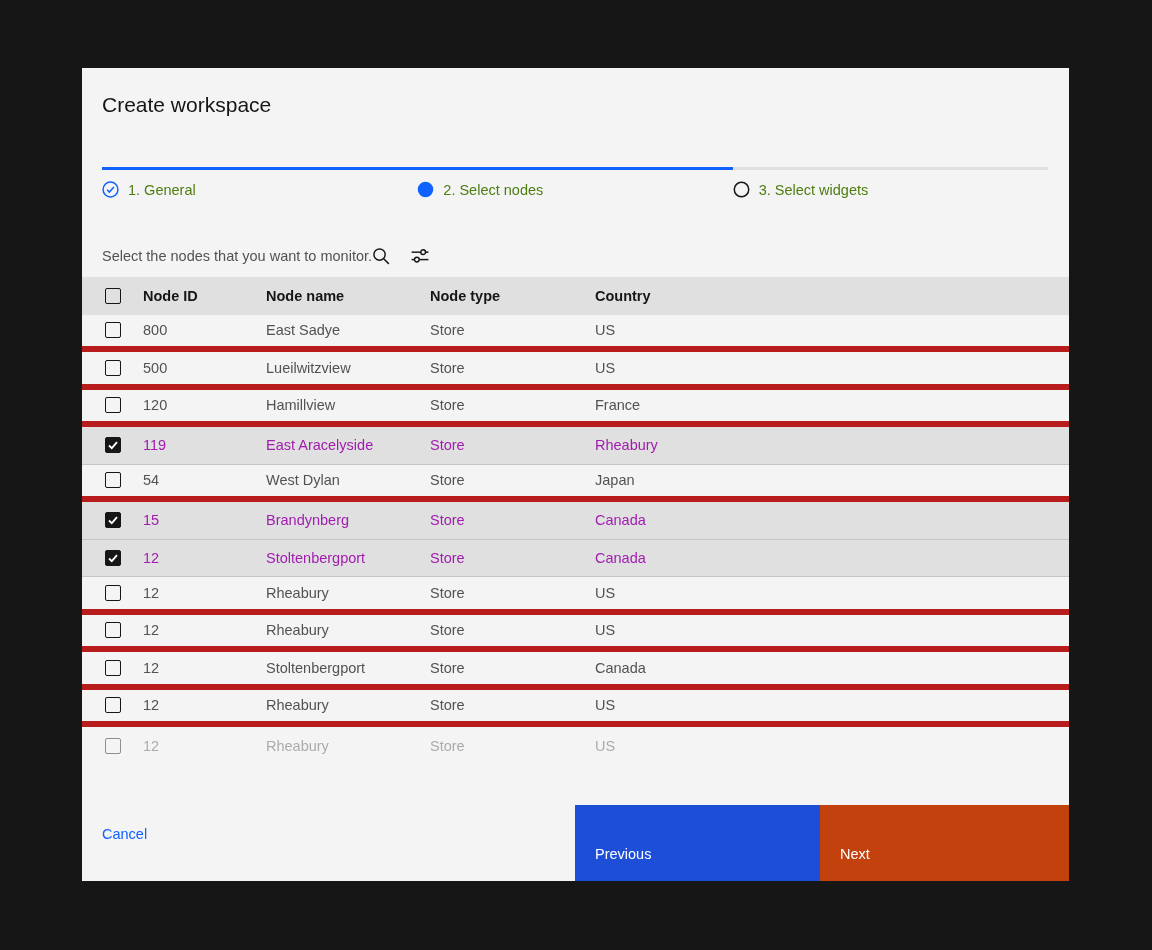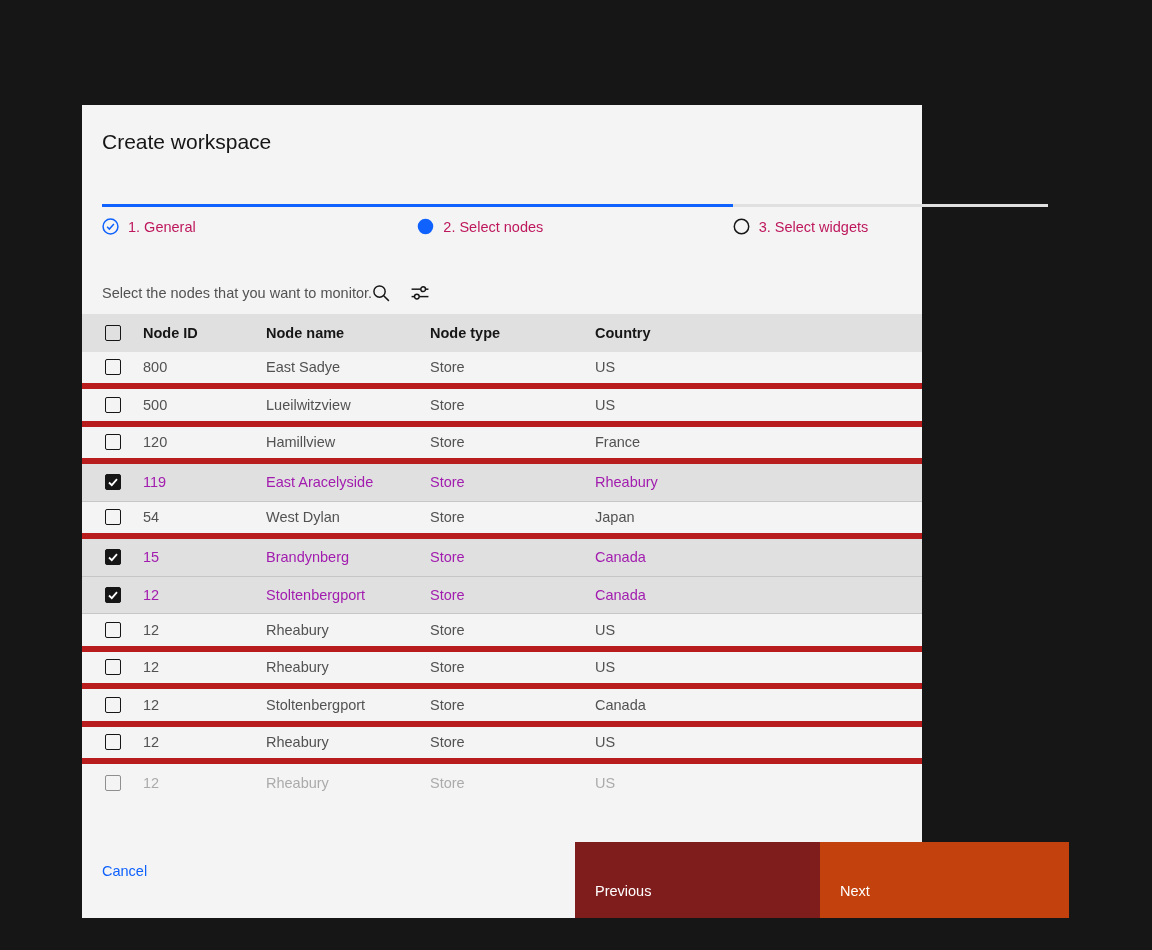--- a/index.html
+++ b/index.html
@@ -6,23 +6,22 @@
   html, body { width: 1152px; height: 950px; }
   body {
     background: #161616;
     font-family: "Liberation Sans", "DejaVu Sans", sans-serif;
     overflow: hidden;
     position: relative;
   }
   .modal {
     position: absolute;
     left: 82px; top: 68px;
-    width: 840px; height: 813px;
+    width: 987px; height: 813px;
     background: #f4f4f4;
-    margin-top: 37px;
   }
   .modal-title {
     position: absolute;
     left: 20px; top: 25px;
     font-size: 21px;
     font-weight: 400;
     color: #161616;
   }
 
   
@@ -35,21 +34,21 @@
   .progress-track .seg-complete { width: 66.7%; background: #0f62fe; }
   .progress-track .seg-incomplete { width: 33.3%; background: #e0e0e0; }
   .steps { display: flex; margin-top: 11px; }
   .step {
     flex: 1;
     display: flex;
     align-items: center;
     gap: 9px;
     cursor: pointer;
   }
-  .step-label { font-size: 14.5px; color: #be185d; }
+  .step-label { font-size: 14.5px; color: #4d7c0f; }
   .step-icon { width: 17px; height: 17px; display: block; }
 
   
   .toolbar {
     position: absolute;
     left: 20px; top: 168px;
     width: 939px; height: 40px;
     display: flex;
     align-items: center;
     justify-content: flex-start;
@@ -120,21 +119,21 @@
     top: 0; height: 76px;
     border: none;
     text-align: left;
     font-family: inherit;
     font-size: 14.5px;
     padding: 21px 0 0 20px;
     color: #ffffff;
     cursor: pointer;
     display: block;
   }
-  .btn-secondary { left: 493px; width: 245px; background: #7f1d1d; }
+  .btn-secondary { left: 493px; width: 245px; background: #1d4ed8; }
   .btn-primary { left: 738px; width: 249px; background: #c2410c; }
 </style>
 </head>
 <body>
 
 <div class="modal">
 
   <h1 class="modal-title">Create workspace</h1>
 
   <div class="progress">

